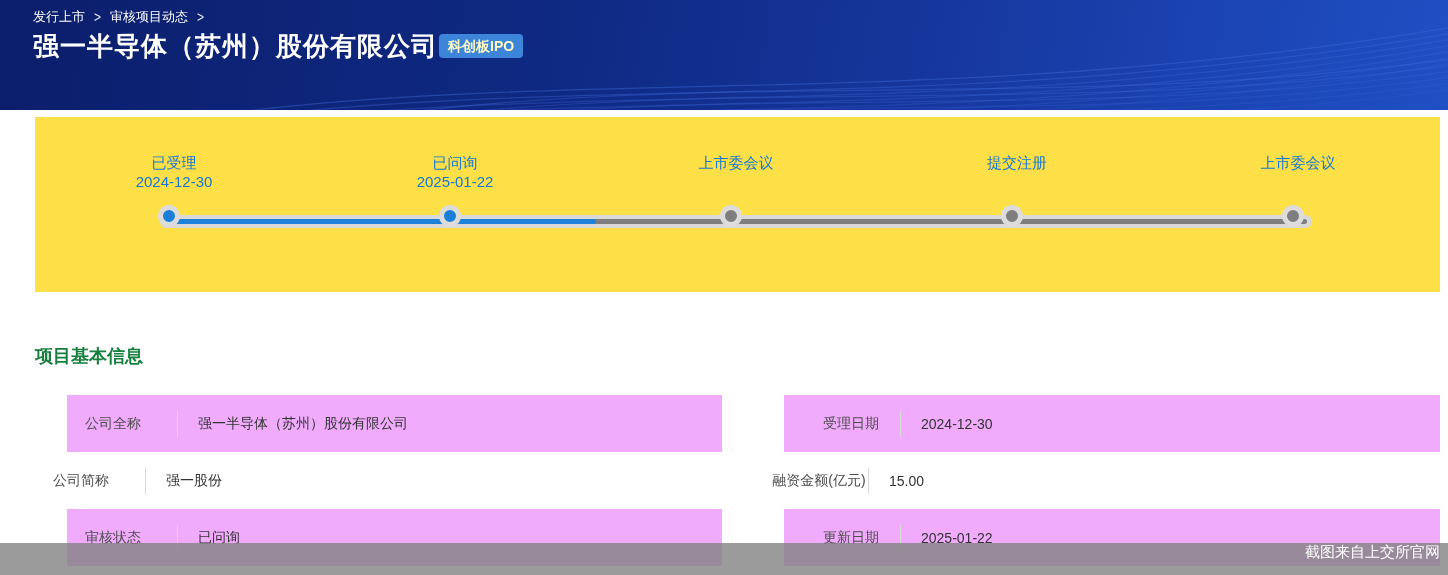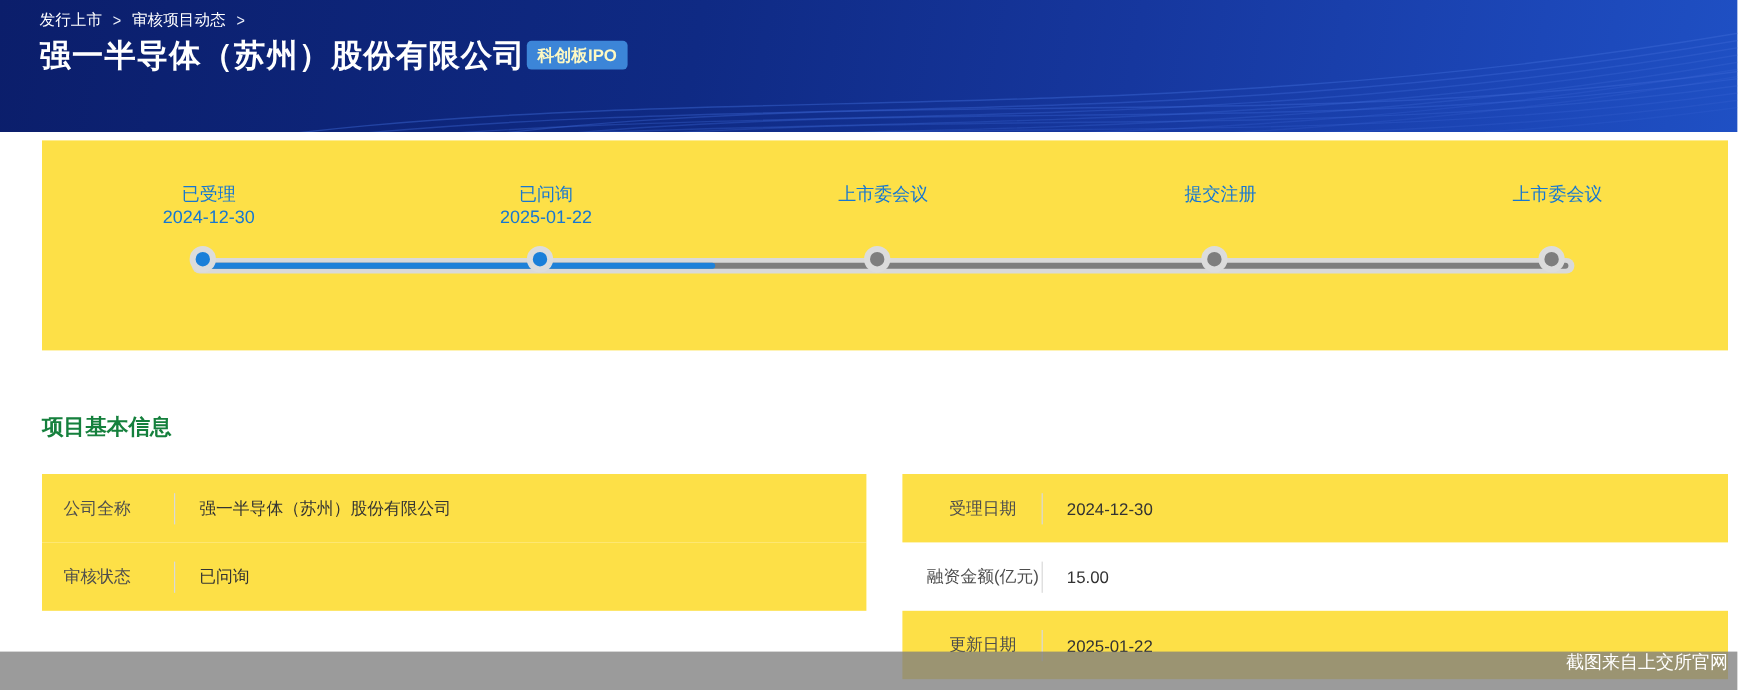--- a/index.html
+++ b/index.html
@@ -65,21 +65,21 @@
   .section-title {
     position:absolute; left:35px; top:344px;
     font-size:18px; font-weight:700; color:#15803d;
   }
   .info-table { position:absolute; top:395px; }
   .info-table.left  { left:35px;  width:687px; }
   .info-table.right { left:752px; width:688px; }
   .info-row {
     height:57px; display:flex; align-items:center; padding-left:18px;
   }
-  .info-row.shaded { background:#fde047; }
+  .info-row.shaded { background:#f0abfc;margin-left:32px; }
   .info-label { width:92px; font-size:14px; color:#4d4d4d; flex:none; }
   .info-table.right .info-label { width:98px;text-align:center; }
   .info-sep { width:1px; height:26px; background:#d9d9d9; flex:none; }
   .info-value { margin-left:20px; font-size:14px; color:#333333; }
 
   
   .watermark-band {
     position:absolute; left:0; top:543px; width:1448px; height:32px;
     background:rgba(127,127,127,0.78);
     display:flex; align-items:flex-start; justify-content:flex-end;
@@ -162,20 +162,25 @@
   </section>
 
   <h2 class="section-title">项目基本信息</h2>
 
   <div class="info-table left">
     <div class="info-row shaded">
       <span class="info-label">公司全称</span>
       <span class="info-sep"></span>
       <span class="info-value">强一半导体（苏州）股份有限公司</span>
     </div>
+    <div class="info-row">
+      <span class="info-label">公司简称</span>
+      <span class="info-sep"></span>
+      <span class="info-value">强一股份</span>
+    </div>
     <div class="info-row shaded">
       <span class="info-label">审核状态</span>
       <span class="info-sep"></span>
       <span class="info-value">已问询</span>
     </div>
   </div>
 
   <div class="info-table right">
     <div class="info-row shaded">
       <span class="info-label">受理日期</span>

